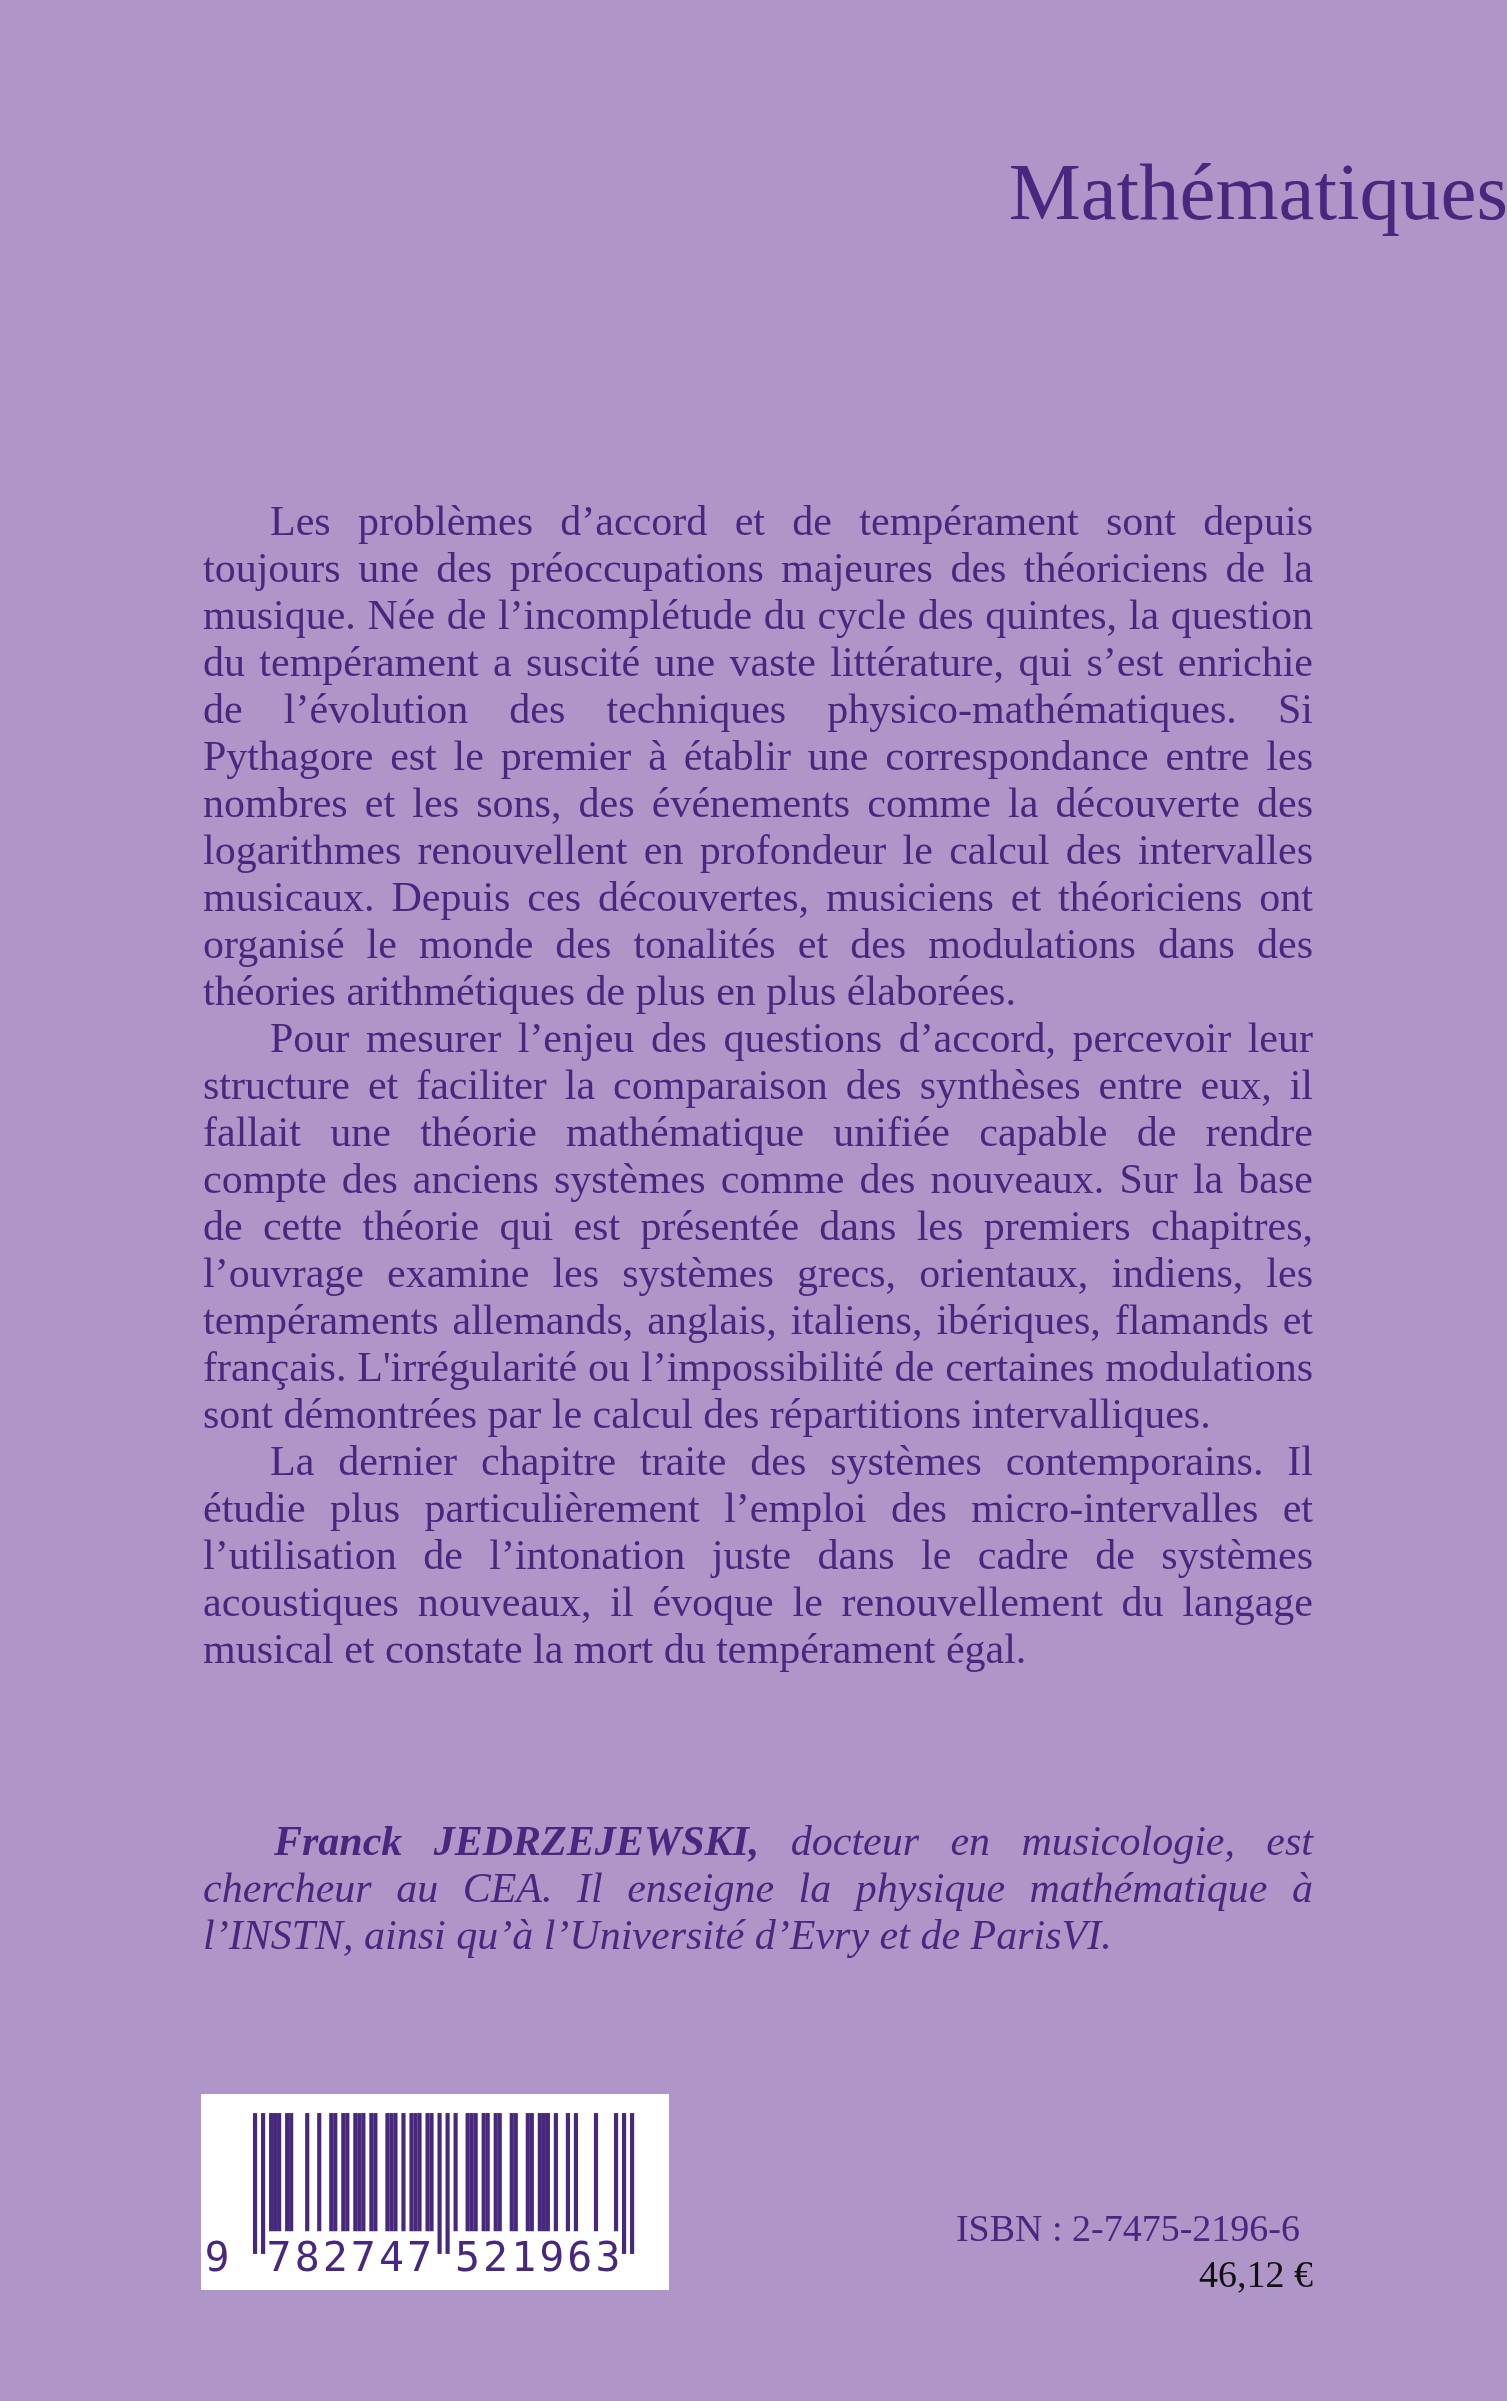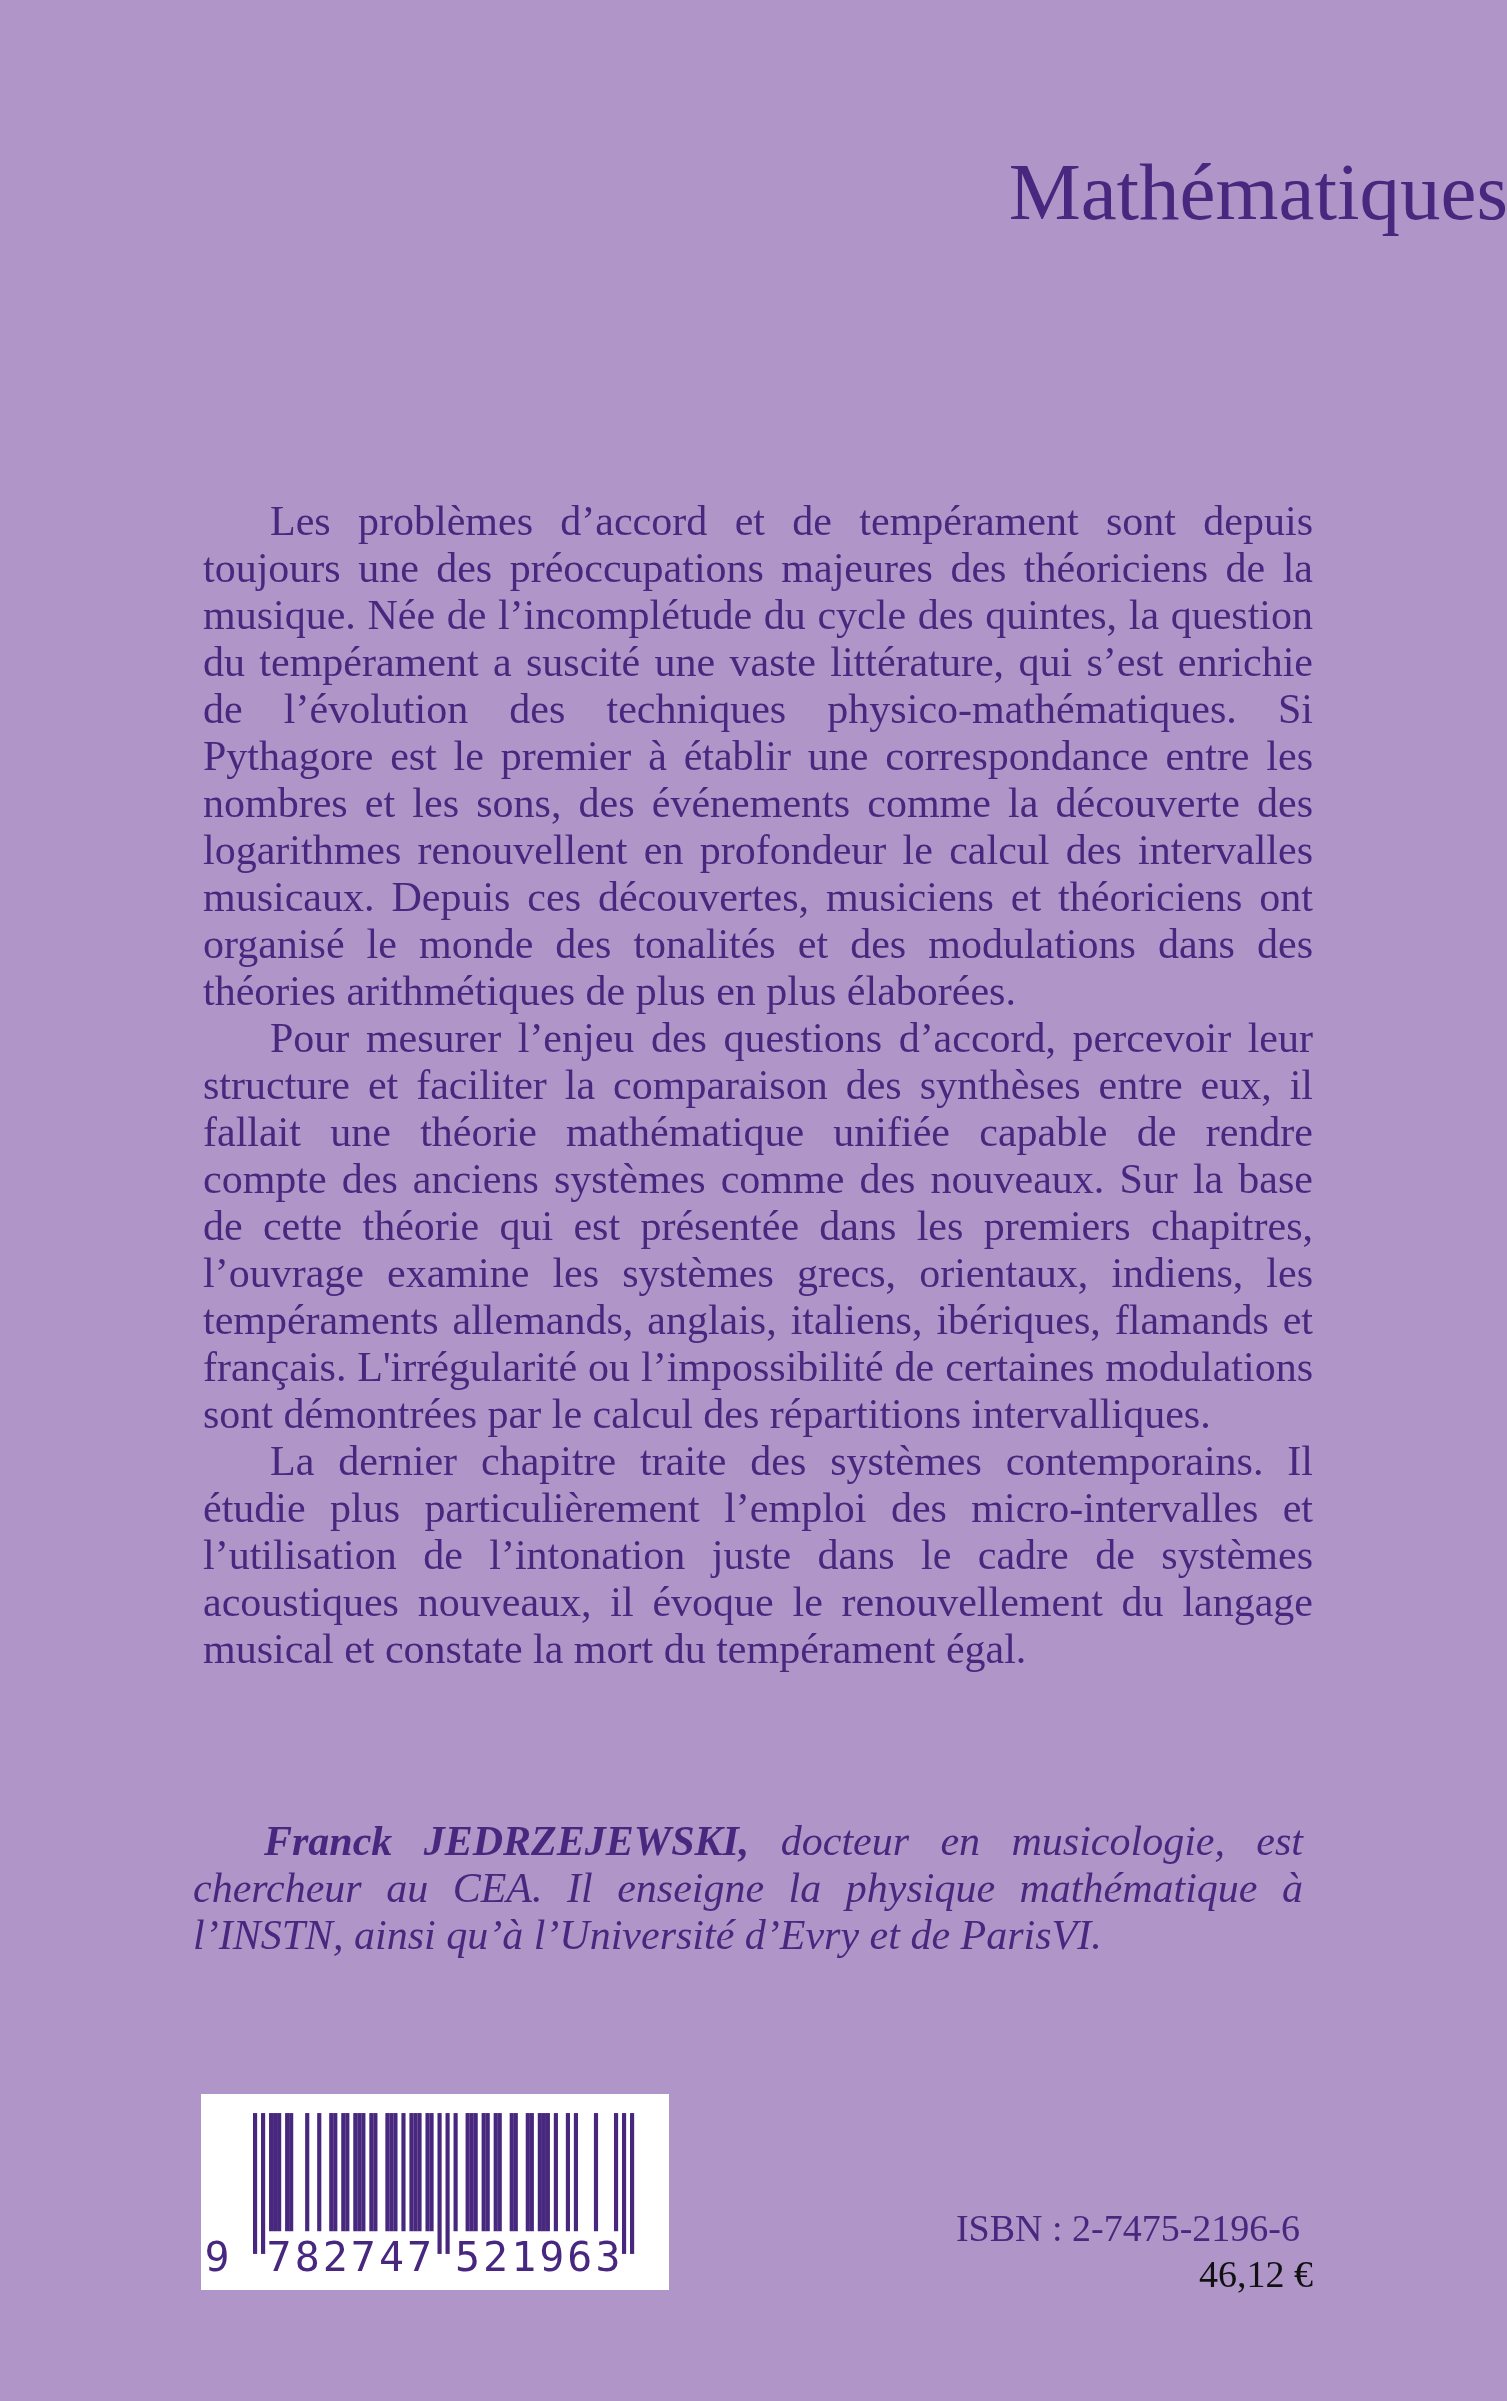--- a/index.html
+++ b/index.html
@@ -20,21 +20,21 @@
   .title span { display: block; }
   .title .l1 { margin-left: 7.6px; }
   .body-text {
     position: absolute; left: 203px; width: 1110px; top: 450px;
     font-size: 42px; line-height: 47px;
     text-align: justify;
     margin-top: 48px;
   }
   .body-text p { margin: 0; text-indent: 67px; }
   .bio {
-    position: absolute; left: 193px; width: 1110px; top: 1818px;
+    position: absolute; left: 203px; width: 1110px; top: 1818px;
     font-size: 42px; line-height: 47px; font-style: italic;
     text-align: justify; margin: 0; text-indent: 71px;
   }
   .bio b { font-weight: bold; }
   .barcode-box {
     position: absolute; left: 201px; top: 2094px; width: 468px; height: 196px;
     background: #ffffff;
   }
   .barcode-svg { position: absolute; left: 0; top: 0; }
   .isbn {

